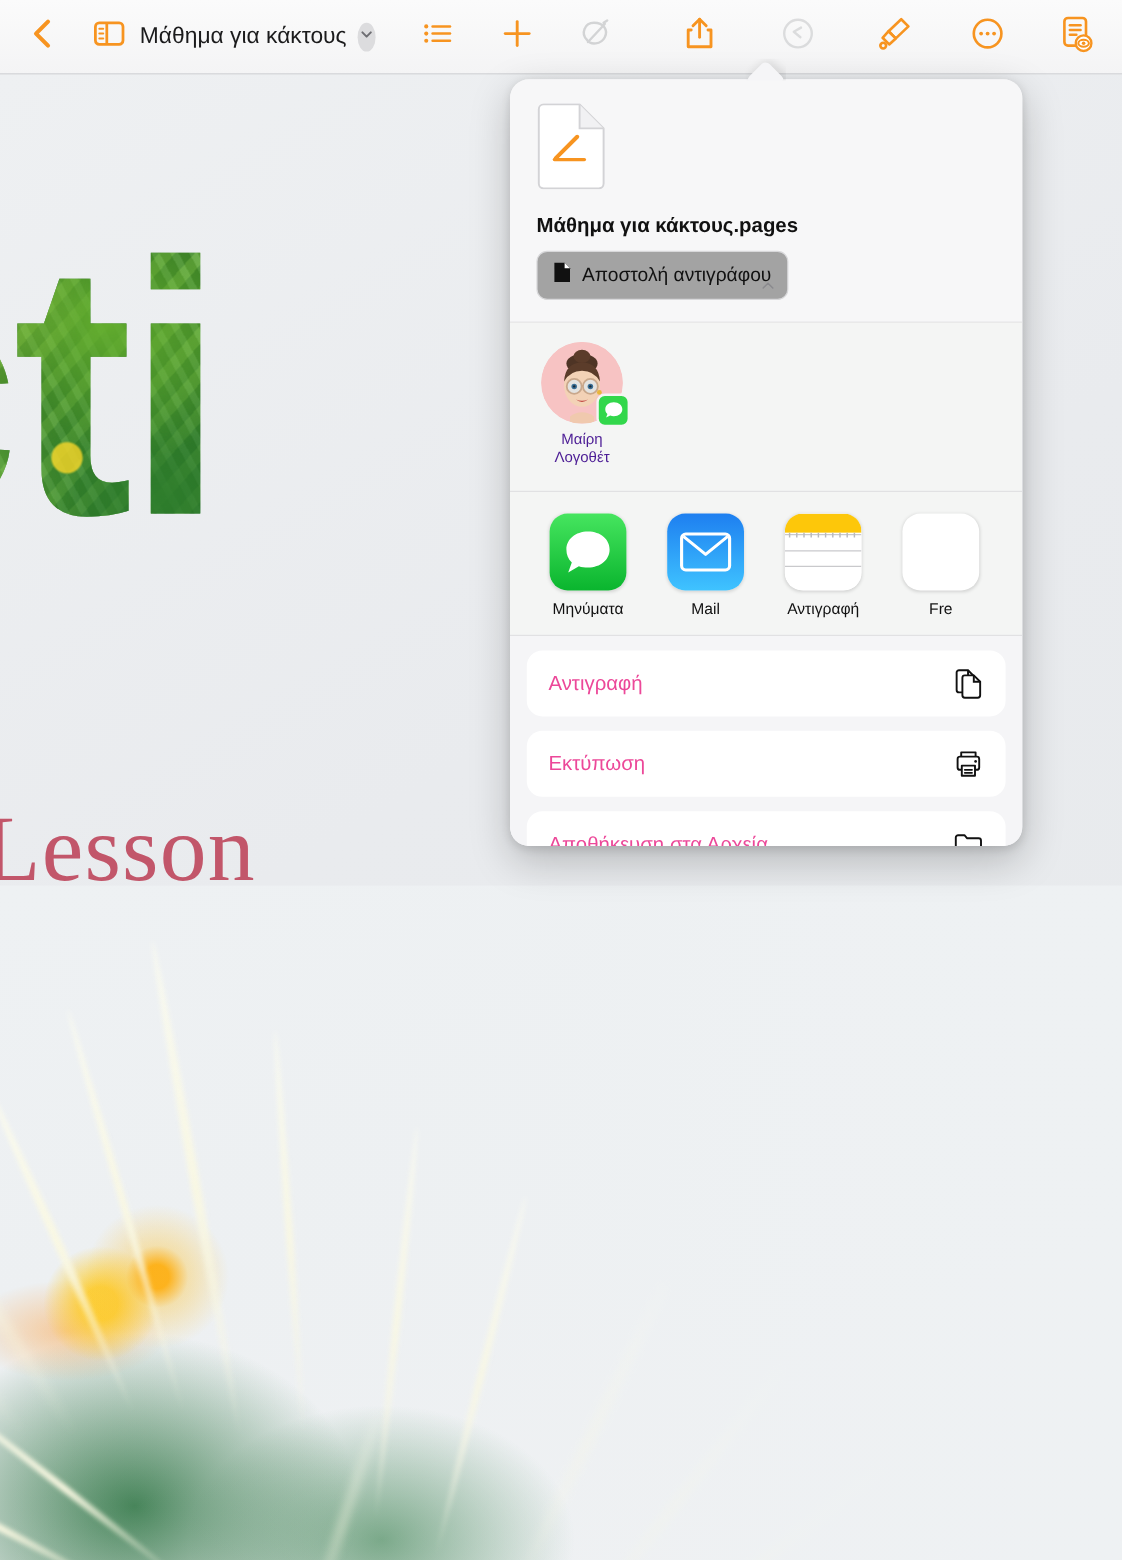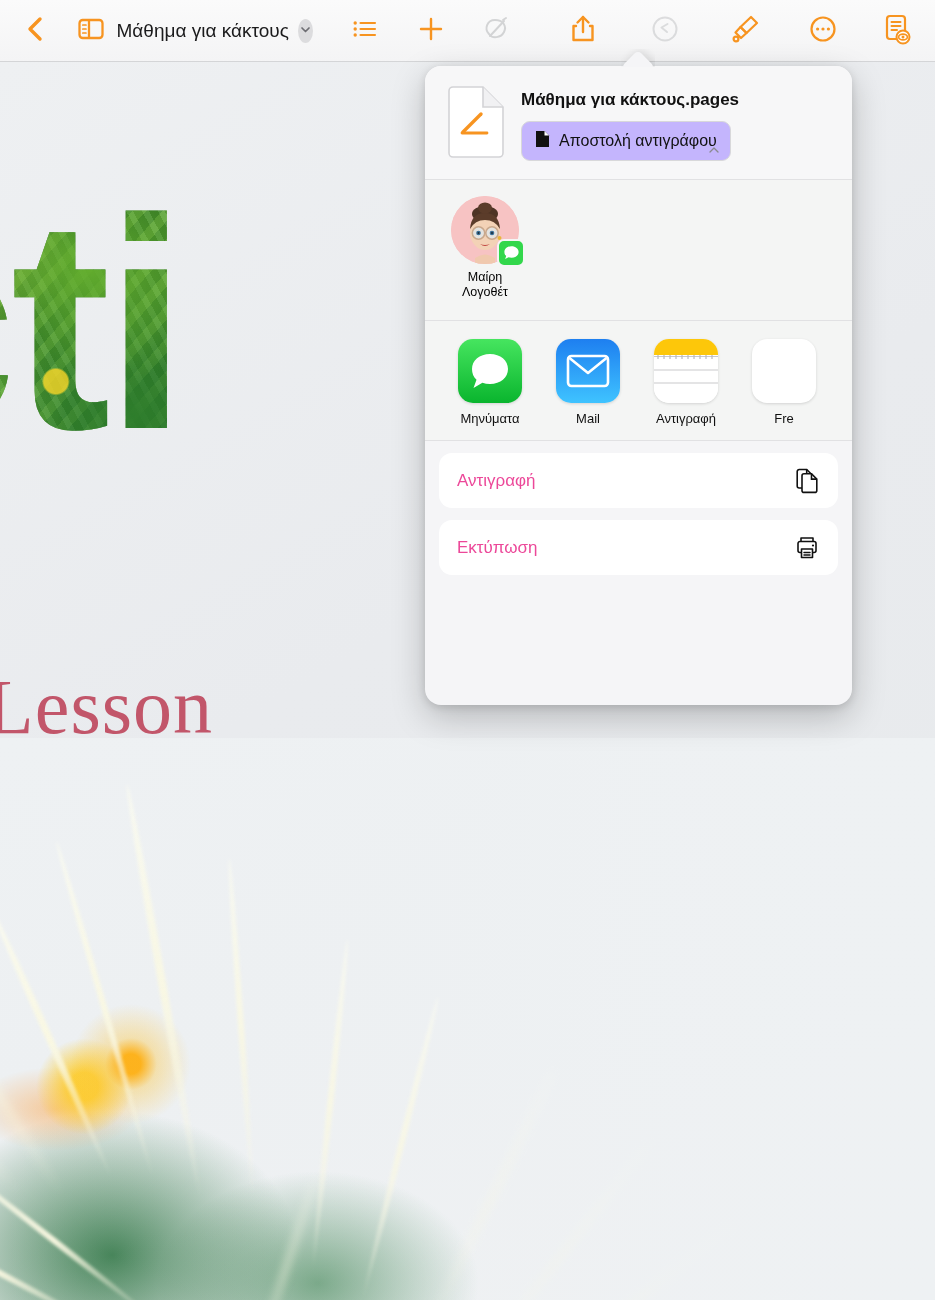--- a/index.html
+++ b/index.html
@@ -134,35 +134,36 @@
     transform:rotate(45deg);
     box-shadow:0 -3px 8px rgba(0,0,0,.10);
   }
 
   
   #pv-header {
     display:flex; align-items:flex-start; gap:16px;
     padding:20px 18px 18px 22px;
     background:#f7f7f8;
     border-bottom:1px solid #e1e1e3;
+    flex-direction:column;
   }
   #file-icon {
     width:58px; height:72px; flex:0 0 auto;
     position:relative;
   }
   #pv-head-text { padding-top:4px; flex:1 1 auto; min-width:0; }
   #file-name {
     font-size:17px; font-weight:bold; color:#111;
     white-space:nowrap; overflow:hidden; text-overflow:ellipsis;
     margin-bottom:11px;
   }
   #send-copy-btn {
     display:inline-flex; align-items:center; gap:9px;
     border:1px solid #d8d8da; border-radius:9px;
-    background:#c4b5fd;
+    background:#a3a3a3;
     padding:8px 13px;
     font-size:16px; color:#111;
     cursor:pointer;
     position:relative;
   }
   #send-copy-btn .chev-mini {
     position:absolute; right:10px; bottom:2px;
   }
 
   
@@ -178,21 +179,21 @@
     width:68px; height:68px; border-radius:50%;
     background:#f7c3c3; overflow:hidden; position:relative;
   }
   .badge {
     position:absolute; right:-6px; bottom:-3px;
     width:28px; height:28px; border-radius:7px;
     background:#32d74b; border:2.5px solid #f4f5f4;
     display:flex; align-items:center; justify-content:center;
   }
   .contact-name {
-    font-size:12.5px; color:#000000; line-height:1.22;
+    font-size:12.5px; color:#4c1d95; line-height:1.22;
   }
 
   
   #pv-apps {
     display:flex; gap:24px; align-items:flex-start;
     padding:18px 0 14px 28px;
     background:#f4f5f4;
     border-bottom:1px solid #e1e1e3;
     overflow:hidden;
   }
@@ -526,15 +527,25 @@
             <path d="M4 8.5 a2 2 0 0 1 2 -2 h14 a2 2 0 0 1 2 2 v7 a2 2 0 0 1 -2 2 h-14 a2 2 0 0 1 -2 -2 Z" fill="#fff" stroke="#111" stroke-width="1.6"></path>
             <path d="M7.5 14 h11 v8.5 h-11 Z" fill="#fff" stroke="#111" stroke-width="1.6" stroke-linejoin="round"></path>
             <line x1="10" y1="17.5" x2="16" y2="17.5" stroke="#111" stroke-width="1.5" stroke-linecap="round"></line>
             <line x1="10" y1="20" x2="16" y2="20" stroke="#111" stroke-width="1.5" stroke-linecap="round"></line>
             <circle cx="19" cy="10.5" r="1.1" fill="#111"></circle>
           </svg>
         </span>
       </div>
     </div>
 
+    <div class="action-group">
+      <div class="action-row">
+        <span class="action-label">Αποθήκευση στα Αρχεία</span>
+        <span class="action-icon">
+          <svg width="26" height="26" viewBox="0 0 26 26">
+            <path d="M2.5 7 a2 2 0 0 1 2 -2 h5.2 l2.3 2.6 h9.5 a2 2 0 0 1 2 2 V20 a2 2 0 0 1 -2 2 H4.5 a2 2 0 0 1 -2 -2 Z" fill="#fff" stroke="#111" stroke-width="1.6" stroke-linejoin="round"></path>
+          </svg>
+        </span>
+      </div>
+    </div>
 
   </div>
 </div>
 
 </body></html>

